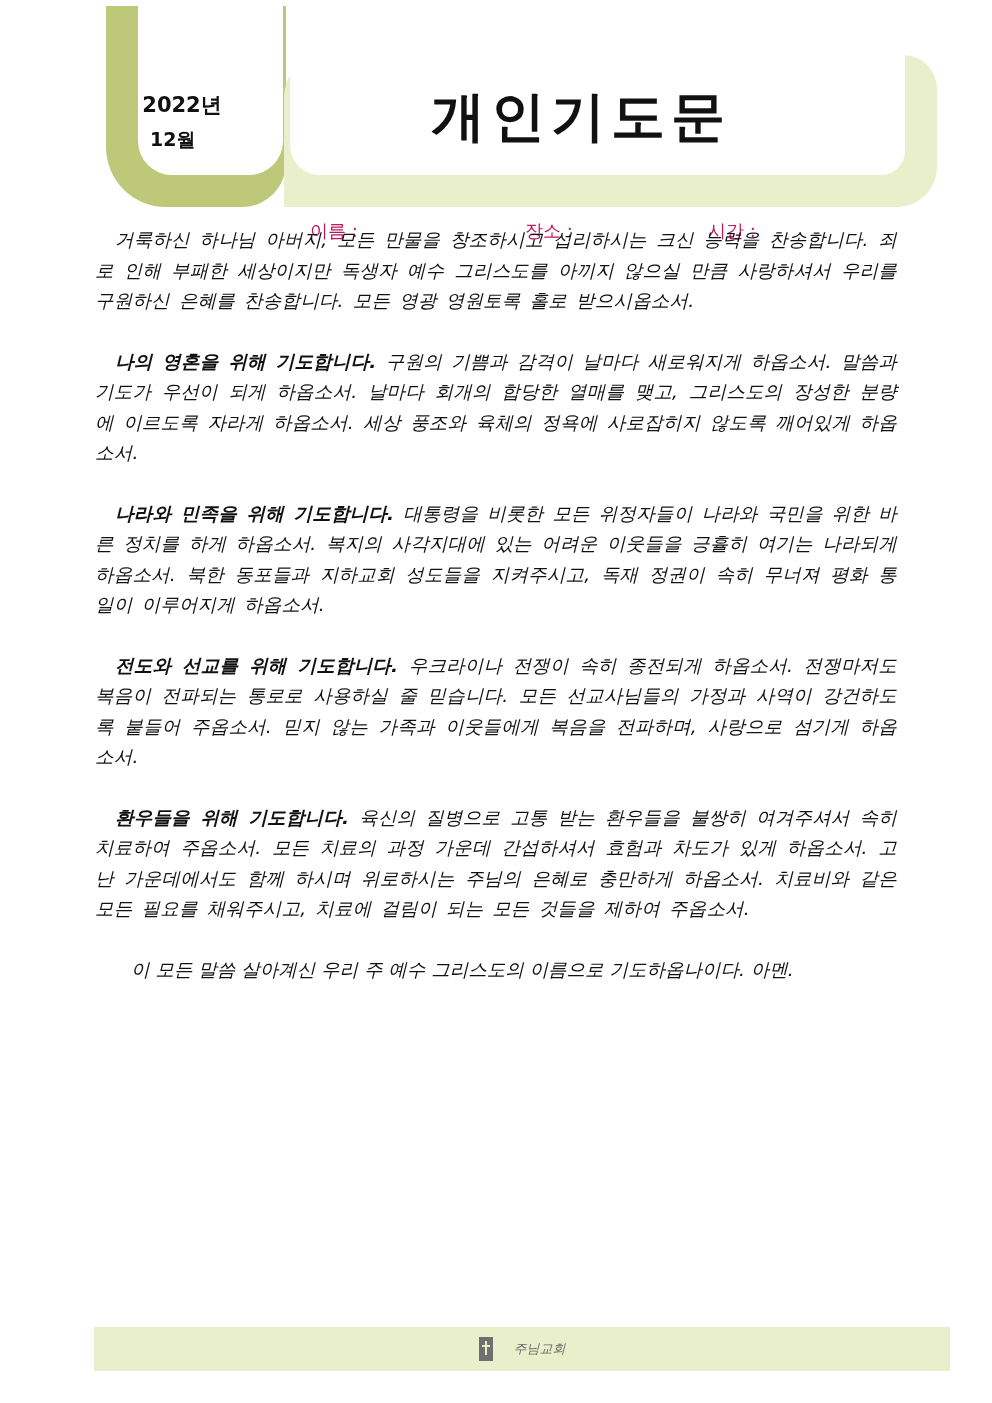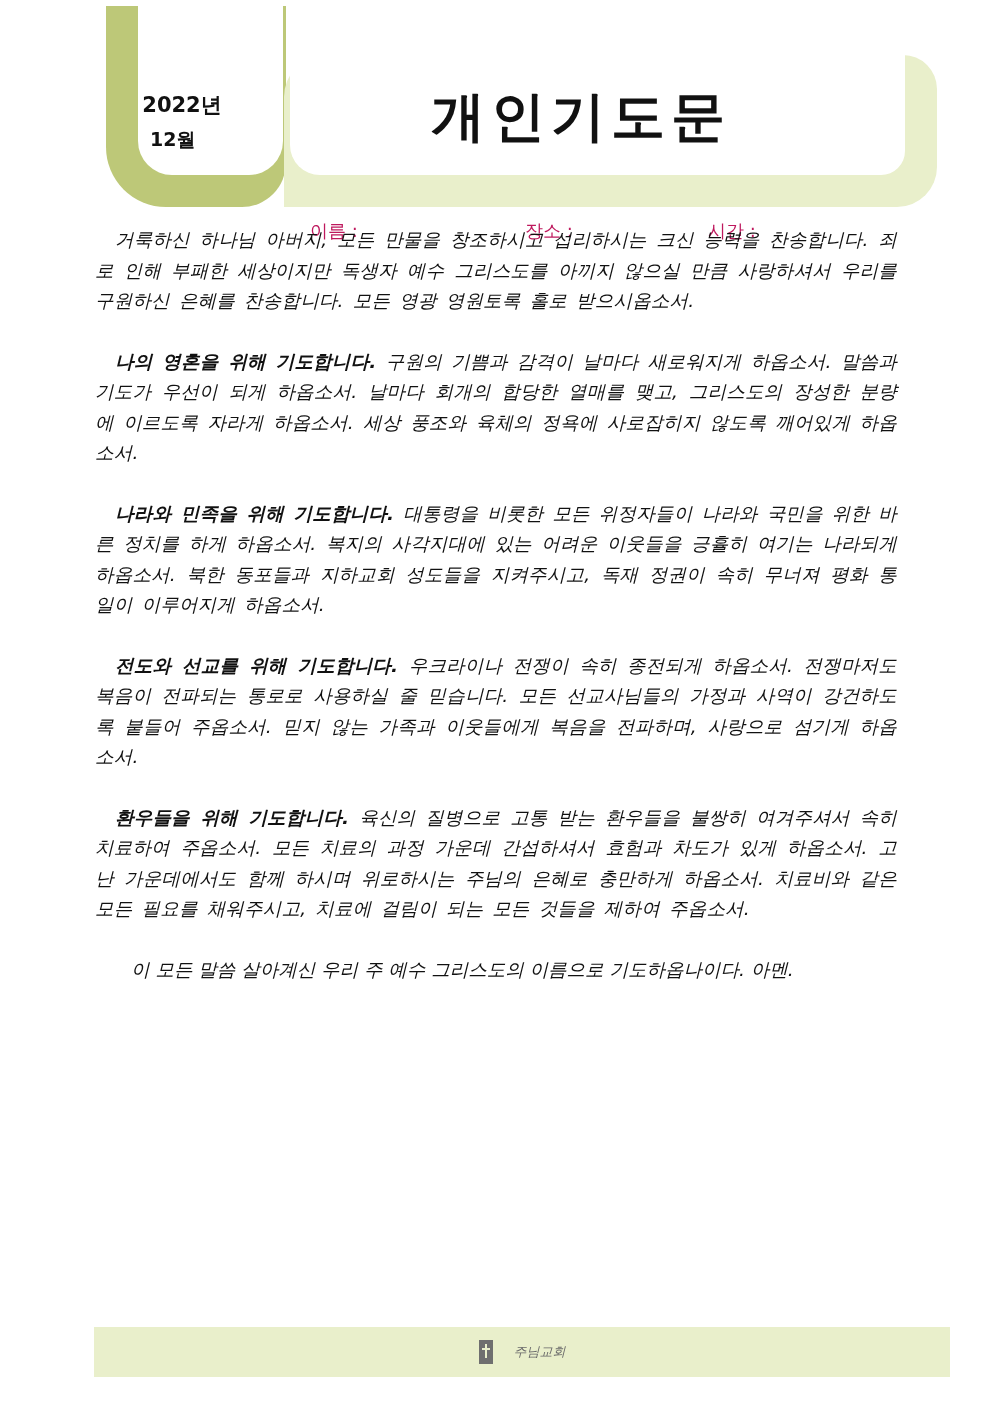--- a/index.html
+++ b/index.html
@@ -30,21 +30,21 @@
   .f-time { left: 708px; }
 
   
   .content { position: absolute; left: 95px; top: 225px; width: 802px; font-style: italic; }
   .para { font-size: 18.5px; line-height: 30.5px; text-align: justify; text-align-last: left;
           margin: 0 0 30px 0; text-indent: 20px; letter-spacing: 0.2px; word-spacing: 3px; }
   .para b { font-weight: bold; }
   .closing { font-size: 18.5px; line-height: 30px; text-indent: 20px; margin: 16px; }
 
   
-  .footer { position: absolute; left: 94px; top: 1327px; width: 856px; height: 50px;
+  .footer { position: absolute; left: 94px; top: 1327px; width: 856px; height: 44px;
             background: #e9efcb; display: flex; align-items: center; justify-content: center; gap: 21px; }
   .logo-door { width: 14px; height: 24px; background: #6f6f6f; position: relative; }
   .logo-door::before { content: ""; position: absolute; left: 6px; top: 4px; width: 2px; height: 14px; background: #e9efcb; }
   .logo-door::after { content: ""; position: absolute; left: 3px; top: 8px; width: 8px; height: 2px; background: #e9efcb; }
   .logo-text { font-family: "DejaVu Serif", serif; font-size: 13px; color: #6a6a6a; font-style: italic; }
 </style>
 </head>
 <body>
 
 <div class="hdr-dark-outer"></div>

